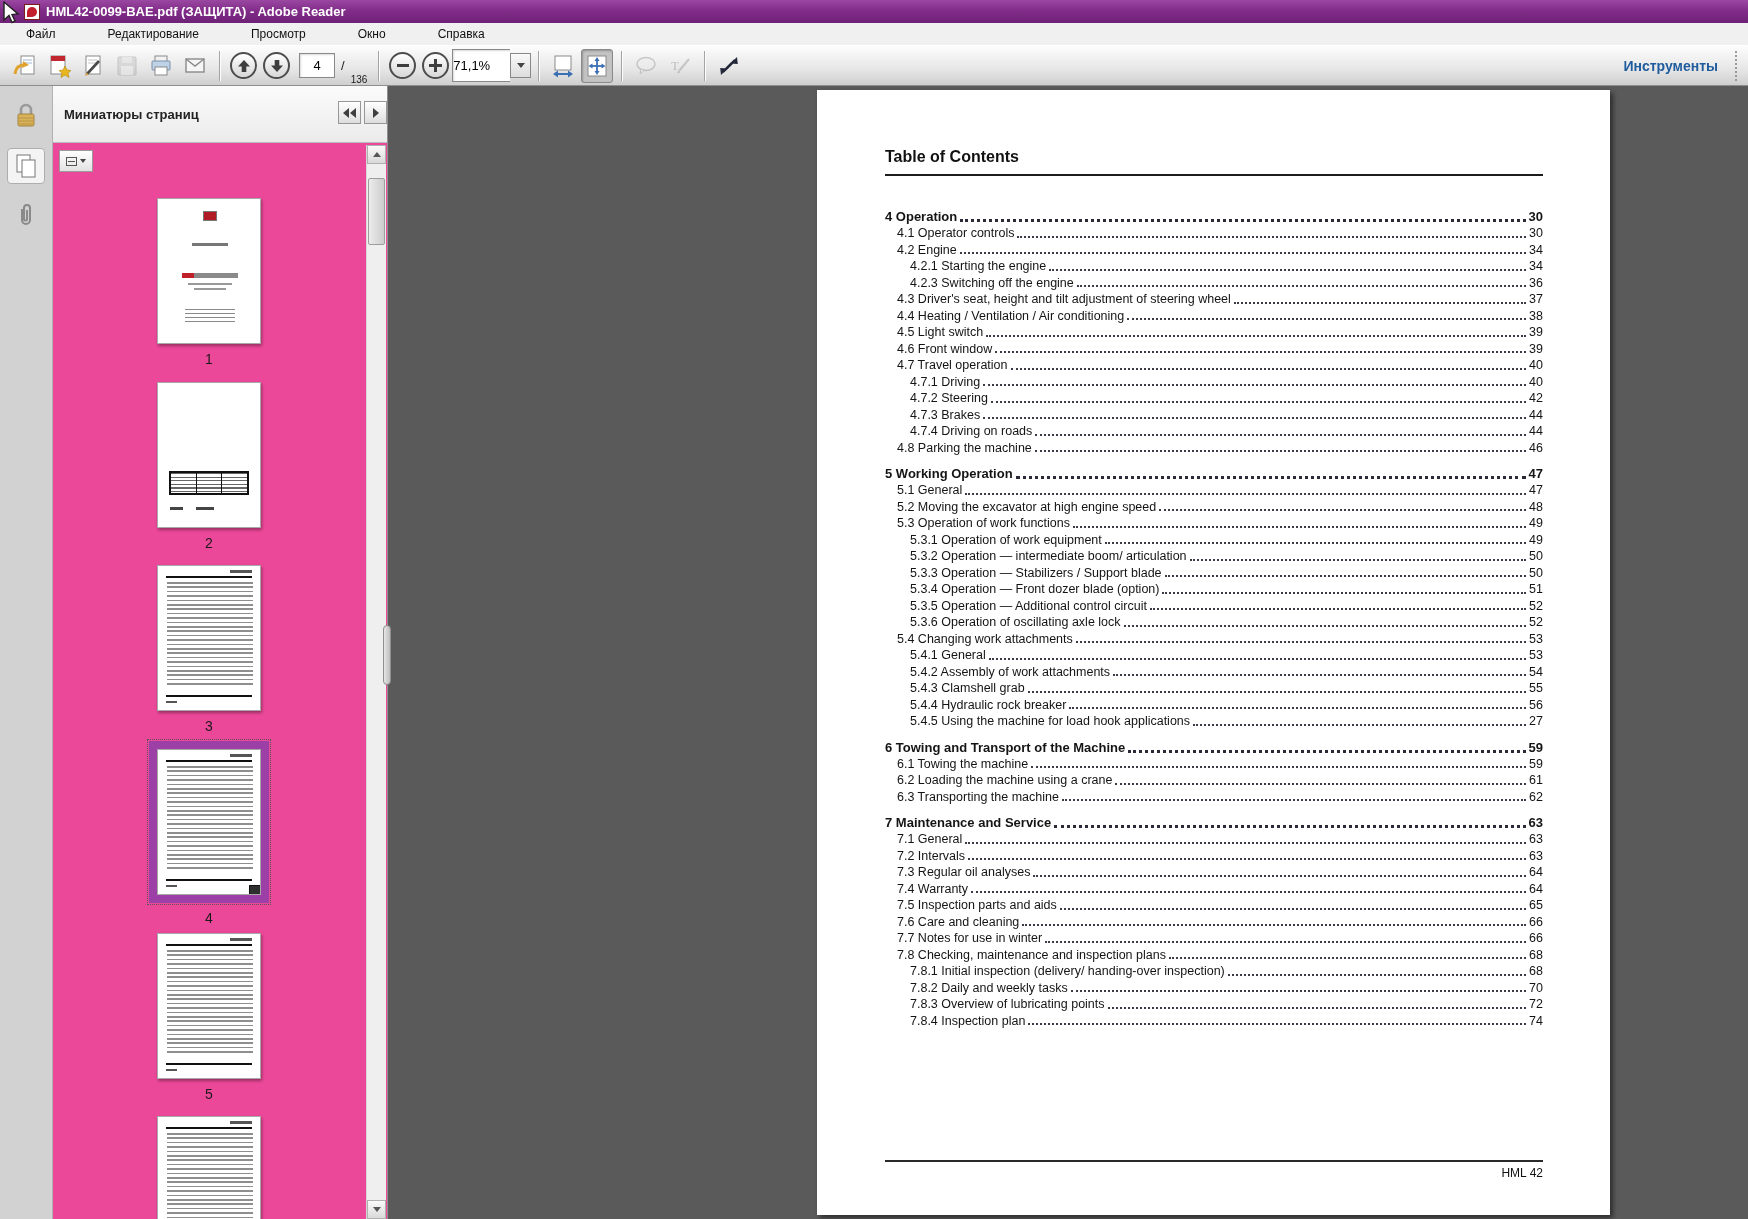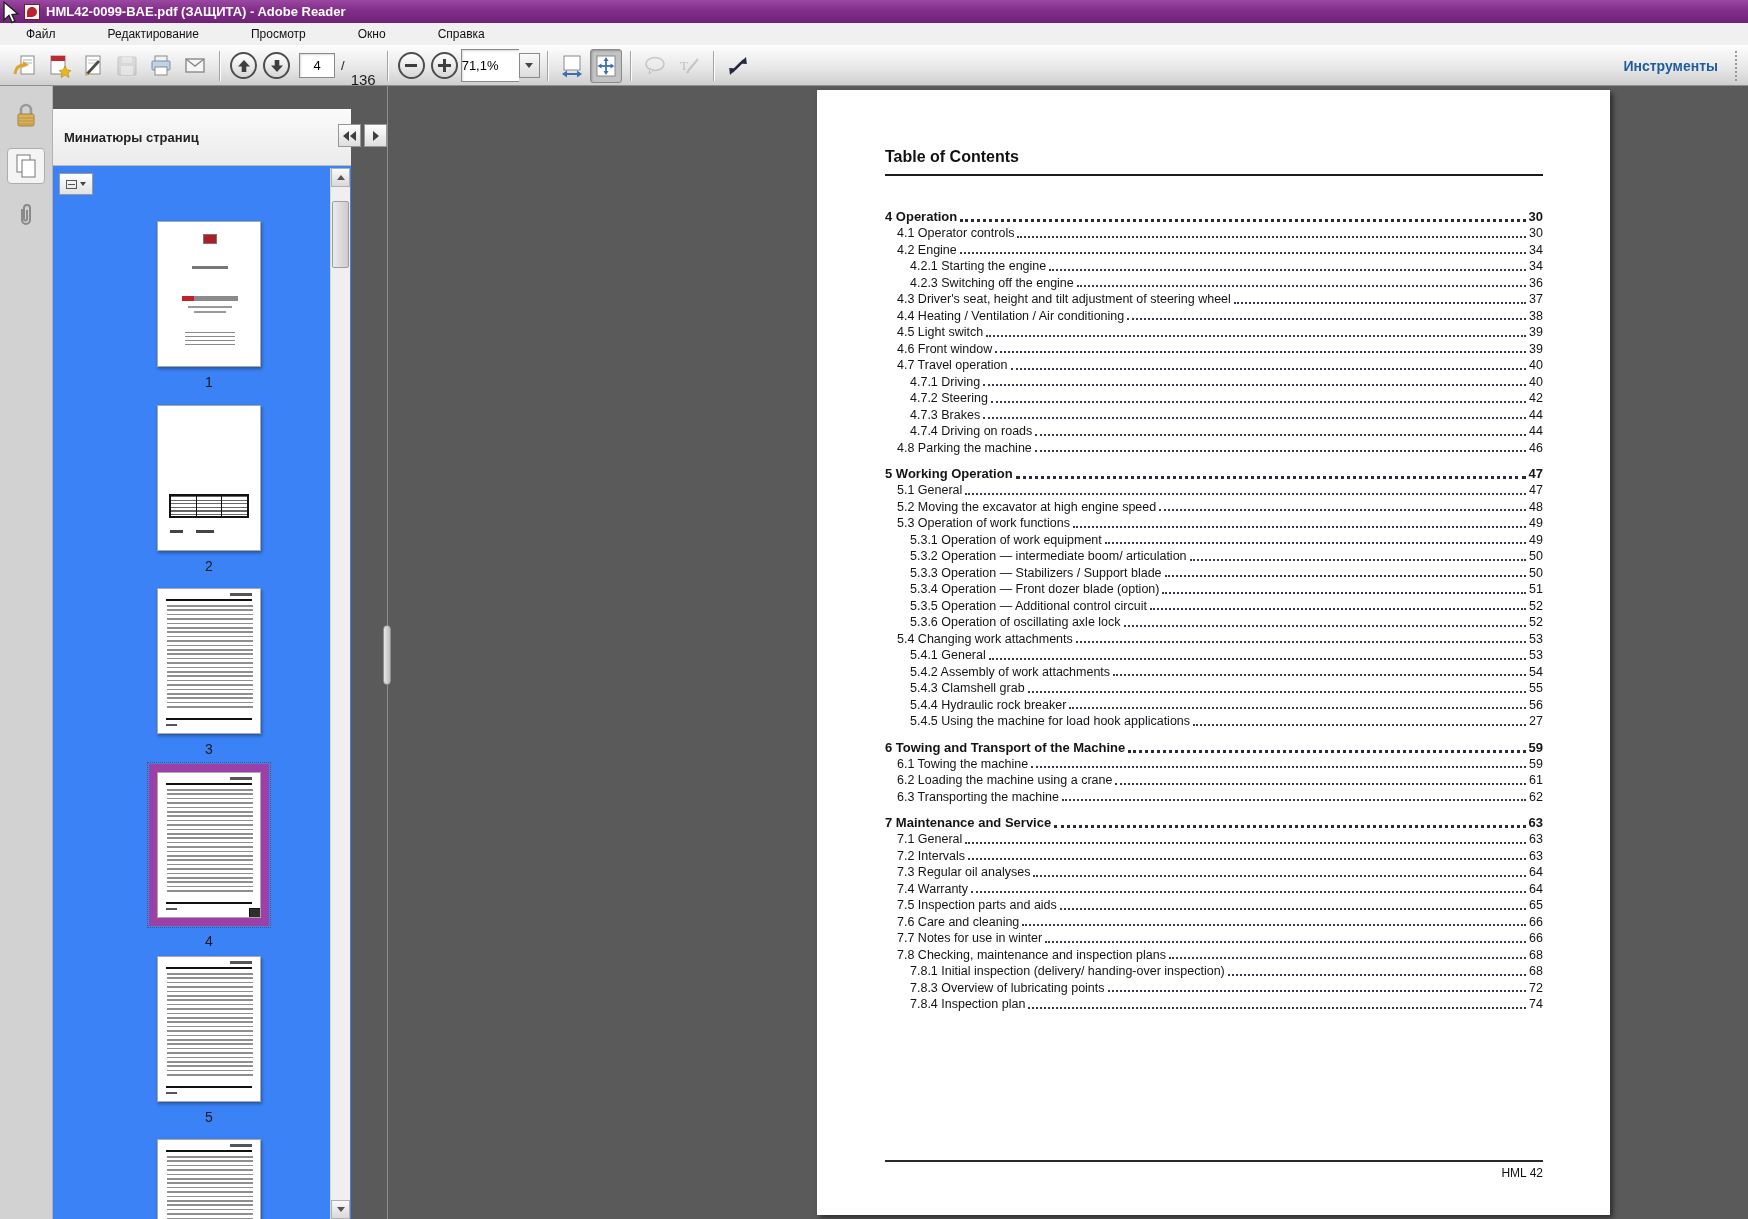--- a/index.html
+++ b/index.html
@@ -30,41 +30,41 @@
   .tbtn.disabled { opacity:.38; filter:grayscale(1); }
   .tsep { width:1px; height:30px; background:#a4a4a4; box-shadow:1px 0 0 #fdfdfd; margin:0 7px; }
   .circle-btn { width:27px; height:27px; border-radius:50%; border:2px solid #4d4d4d;
     background:linear-gradient(180deg,#ffffff,#d7d7d7); display:flex; align-items:center; justify-content:center; margin:0 3px; }
   .glyph-minus { width:12px; height:3px; background:#3e3e3e; }
   .glyph-plus { position:relative; width:13px; height:13px; }
   .glyph-plus::before { content:""; position:absolute; left:0; top:5px; width:13px; height:3px; background:#3e3e3e; }
   .glyph-plus::after { content:""; position:absolute; left:5px; top:0; width:3px; height:13px; background:#3e3e3e; }
   .page-input { width:36px; height:25px; border:1px solid #898989; background:#fff; text-align:center;
     font-size:13px; font-family:"Liberation Sans",sans-serif; margin:0 6px; box-shadow:inset 1px 1px 2px rgba(0,0,0,.15); }
-  .page-total { font-size:15px; color:#1a1a1a; margin-right:4px;margin-top:28px; }
+  .page-total { font-size:10px; color:#1a1a1a; margin-right:4px;margin-top:28px; }
   .slash { font-size:13px; color:#1a1a1a; margin-right:6px; }
   .zoom-input { width:58px; height:33px; border:1px solid #898989; border-right:none; background:#fff; text-align:left;
     font-size:13px; font-family:"Liberation Sans",sans-serif; box-shadow:inset 1px 1px 2px rgba(0,0,0,.15); }
   .zoom-caret-btn { width:21px; height:25px; border:1px solid #898989; background:linear-gradient(#fafafa,#dcdcdc);
     display:flex; align-items:center; justify-content:center; }
   .caret-down { width:0; height:0; border-left:4px solid transparent; border-right:4px solid transparent; border-top:5px solid #444; }
   .tools-label { margin-left:auto; color:#1f5c9e; font-weight:bold; font-size:14px; padding-right:16px; }
   .toolbar-grip { width:4px; height:32px; margin-right:2px;
     background-image:radial-gradient(circle,#9a9a9a 1px,transparent 1.4px); background-size:4px 4px; }
 
   
   .content { position:absolute; top:86px; left:0; right:0; bottom:0; }
 
   
   .rail { position:absolute; left:0; top:0; bottom:0; width:53px; background:#d2d2d2; border-right:1px solid #b2b2b2; }
   .rail-btn { position:absolute; left:7px; width:38px; height:36px; display:flex; align-items:center; justify-content:center; border-radius:4px; }
   .rail-btn.active { background:#f4f4f4; border:1px solid #aeaeae; }
 
   
-  .sidebar { position:absolute; left:53px; top:0; bottom:0; width:298px; background:#3b82f6;margin-top:23px; }
+  .sidebar { position:absolute; left:53px; top:0; bottom:0; width:334px; background:#ec4899; }
   .sidebar-header { position:absolute; top:0; left:0; right:0; height:57px;
     background:linear-gradient(#fbfbfb,#ebebeb); border-bottom:1px solid #bdbdbd; }
   .panel-title { position:absolute; left:11px; top:21px; font-size:13px; font-weight:bold; color:#222; }
   .hdr-btn { position:absolute; top:15px; width:23px; height:23px; border:1px solid #979797;
     background:linear-gradient(#ffffff,#dedede); display:flex; align-items:center; justify-content:center; gap:1px; }
   .tri-l { width:0; height:0; border-top:5px solid transparent; border-bottom:5px solid transparent; border-right:6px solid #3f3f3f; }
   .tri-r { width:0; height:0; border-top:5px solid transparent; border-bottom:5px solid transparent; border-left:6px solid #3f3f3f; }
   .options-btn { position:absolute; left:6px; top:64px; width:34px; height:22px; border:1px solid #9a9a9a;
     background:linear-gradient(#ffffff,#e2e2e2); display:flex; align-items:center; justify-content:center; gap:3px; }
   .opt-lines { width:11px; height:9px; border:1px solid #555;
@@ -616,20 +616,25 @@
             <span class="toc-text">7.8 Checking, maintenance and inspection plans</span>
             <span class="leader"></span>
             <span class="toc-page">68</span>
           </div>
           <div class="toc-row l3">
             <span class="toc-text">7.8.1 Initial inspection (delivery/ handing-over inspection)</span>
             <span class="leader"></span>
             <span class="toc-page">68</span>
           </div>
           <div class="toc-row l3">
+            <span class="toc-text">7.8.2 Daily and weekly tasks</span>
+            <span class="leader"></span>
+            <span class="toc-page">70</span>
+          </div>
+          <div class="toc-row l3">
             <span class="toc-text">7.8.3 Overview of lubricating points</span>
             <span class="leader"></span>
             <span class="toc-page">72</span>
           </div>
           <div class="toc-row l3">
             <span class="toc-text">7.8.4 Inspection plan</span>
             <span class="leader"></span>
             <span class="toc-page">74</span>
           </div>
         </div>

